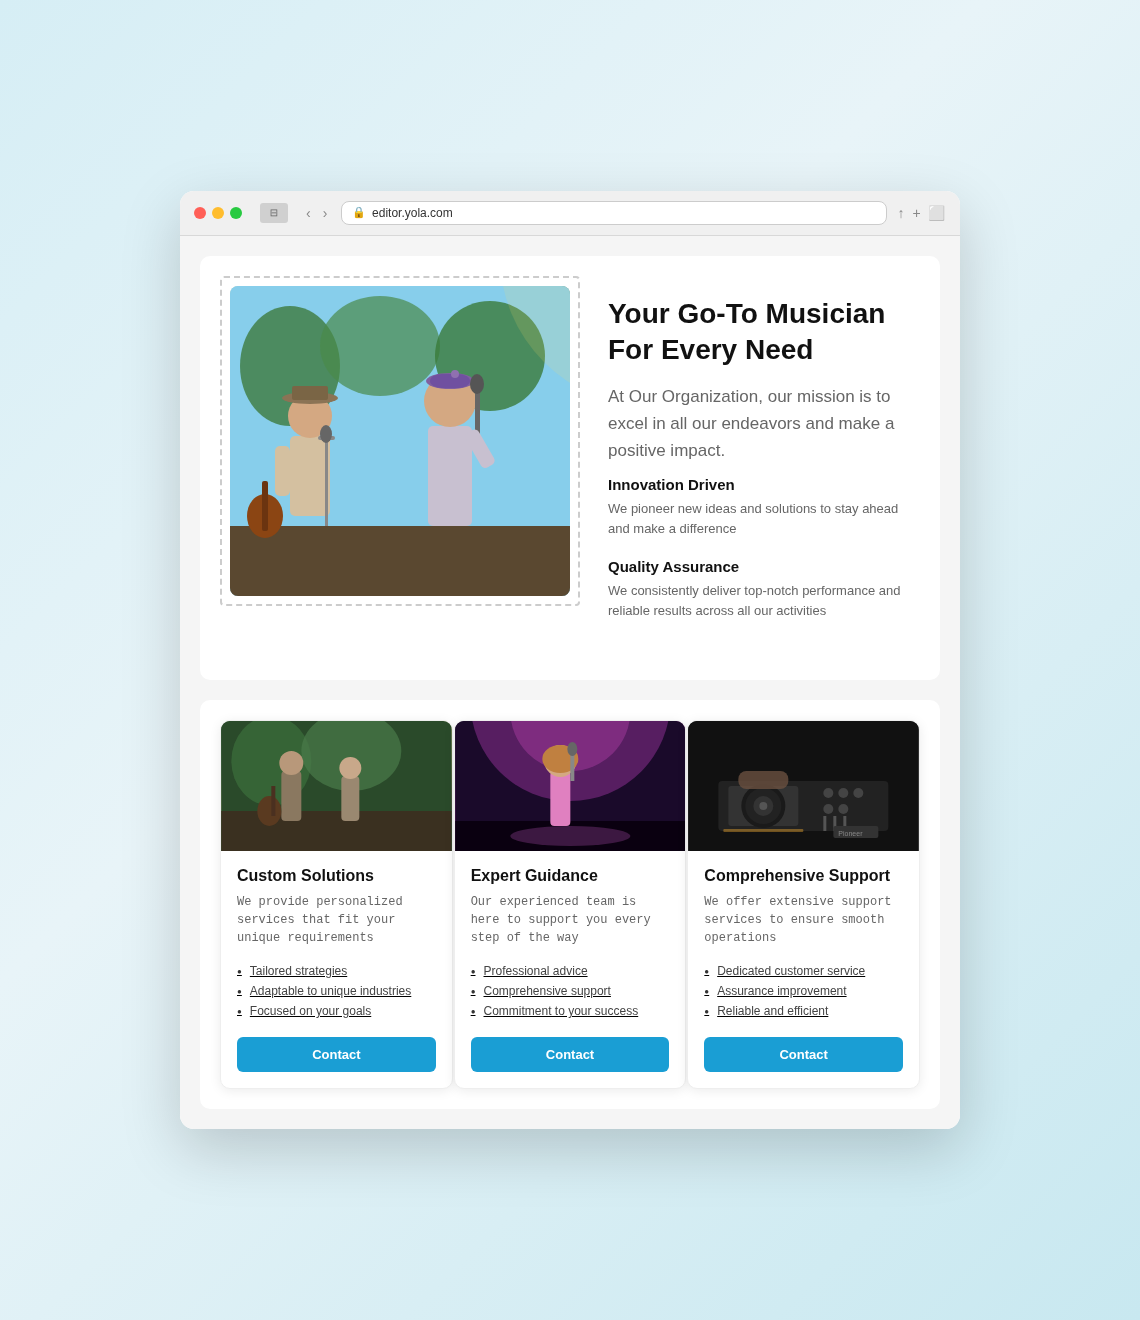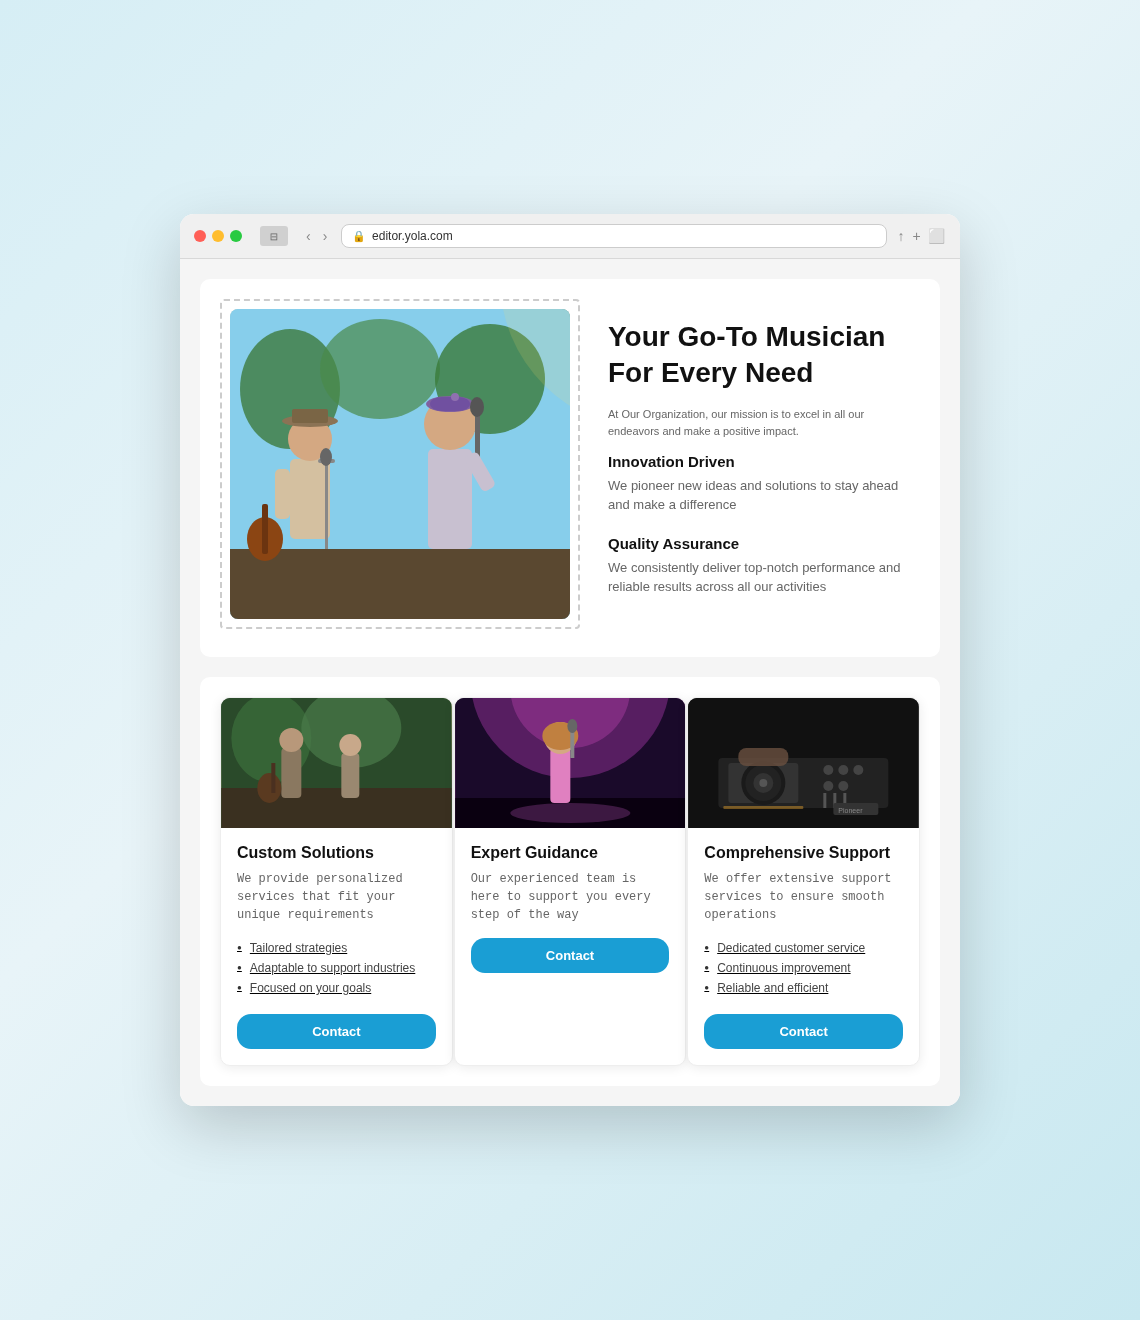--- a/index.html
+++ b/index.html
@@ -120,21 +120,21 @@
 
     .hero-title {
       font-size: 28px;
       font-weight: 800;
       color: #111;
       line-height: 1.3;
       margin-bottom: 14px;
     }
 
     .hero-subtitle {
-      font-size: 11px;
+      font-size: 17px;
       color: #666;
       line-height: 1.6;
       margin-bottom: 12px;
     }
 
     .feature-block {
       margin-bottom: 20px;
     }
 
     .feature-title {
@@ -227,21 +227,21 @@
       flex-shrink: 0;
     }
 
     .contact-btn {
       display: block;
       width: 100%;
       padding: 10px;
       background: #1a9ed4;
       color: #fff;
       border: none;
-      border-radius: 14px;
+      border-radius: 6px;
       font-size: 13px;
       font-weight: 600;
       cursor: pointer;
       text-align: center;
     }
 
     
     .musician-svg {
       width: 100%;
       height: 100%;
@@ -368,21 +368,21 @@
 
               <ellipse cx="48" cy="90" rx="12" ry="15" fill="#5a3a20"></ellipse>
               <rect x="50" y="65" width="4" height="30" fill="#4a3020"></rect>
             </svg>
           </div>
           <div class="card-body">
             <div class="card-title">Custom Solutions</div>
             <p class="card-desc">We provide personalized services that fit your unique requirements</p>
             <ul class="card-list">
               <li>Tailored strategies</li>
-              <li>Adaptable to support industries</li>
+              <li>Adaptable to unique industries</li>
               <li>Focused on your goals</li>
             </ul>
             <button class="contact-btn">Contact</button>
           </div>
         </div>
 
         <div class="card">
           <div class="card-image-placeholder card-image-2">
             <svg width="100%" height="130" viewBox="0 0 230 130" xmlns="http://www.w3.org/2000/svg">
               <rect width="230" height="130" fill="#1a0a2a"></rect>
@@ -398,20 +398,25 @@
 
               <rect x="115" y="30" width="4" height="30" fill="#888"></rect>
               <ellipse cx="117" cy="28" rx="5" ry="7" fill="#666"></ellipse>
 
               <ellipse cx="115" cy="115" rx="60" ry="10" fill="rgba(180,80,180,0.3)"></ellipse>
             </svg>
           </div>
           <div class="card-body">
             <div class="card-title">Expert Guidance</div>
             <p class="card-desc">Our experienced team is here to support you every step of the way</p>
+            <ul class="card-list">
+              <li>Professional advice</li>
+              <li>Comprehensive support</li>
+              <li>Commitment to your success</li>
+            </ul>
             <button class="contact-btn">Contact</button>
           </div>
         </div>
 
         <div class="card">
           <div class="card-image-placeholder card-image-3">
             <svg width="100%" height="130" viewBox="0 0 230 130" xmlns="http://www.w3.org/2000/svg">
               <rect width="230" height="130" fill="#111"></rect>
 
               <rect x="30" y="60" width="170" height="50" rx="4" fill="#222"></rect>
@@ -438,21 +443,21 @@
               <text x="150" y="115" fill="#888" font-size="7">Pioneer</text>
 
               <rect x="35" y="108" width="80" height="3" fill="rgba(255,180,50,0.4)" rx="1"></rect>
             </svg>
           </div>
           <div class="card-body">
             <div class="card-title">Comprehensive Support</div>
             <p class="card-desc">We offer extensive support services to ensure smooth operations</p>
             <ul class="card-list">
               <li>Dedicated customer service</li>
-              <li>Continuous improvement</li>
+              <li>Assurance improvement</li>
               <li>Reliable and efficient</li>
             </ul>
             <button class="contact-btn">Contact</button>
           </div>
         </div>
 
       </div>
     </div>
 
   </div>

